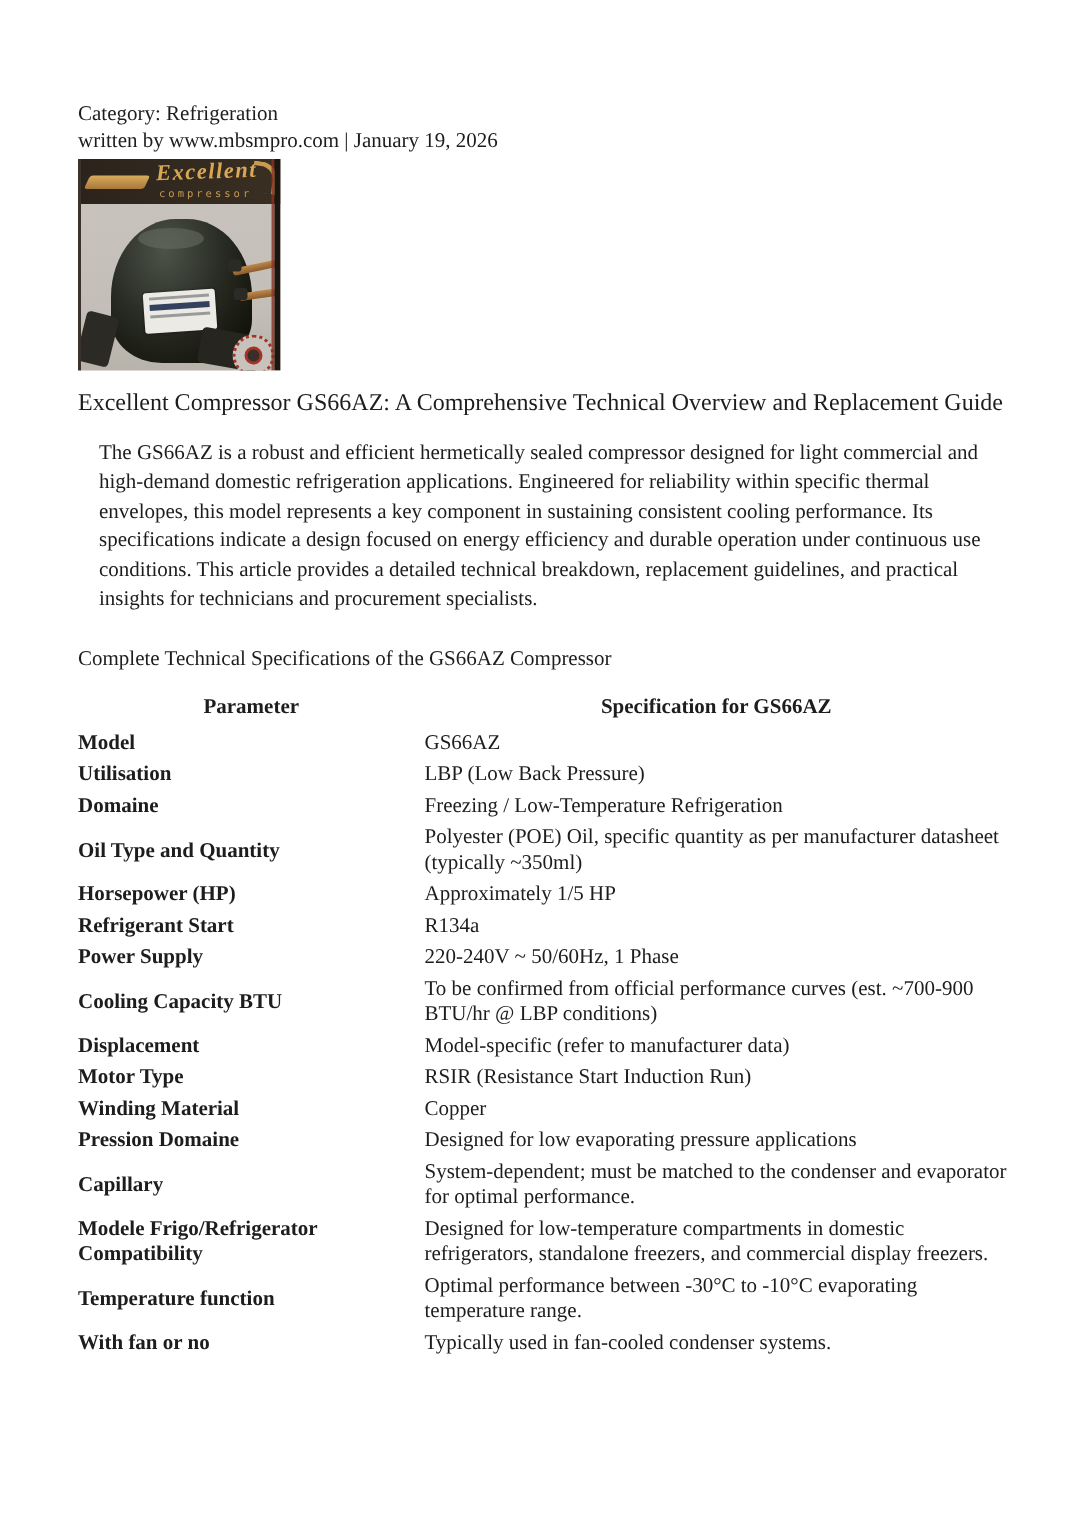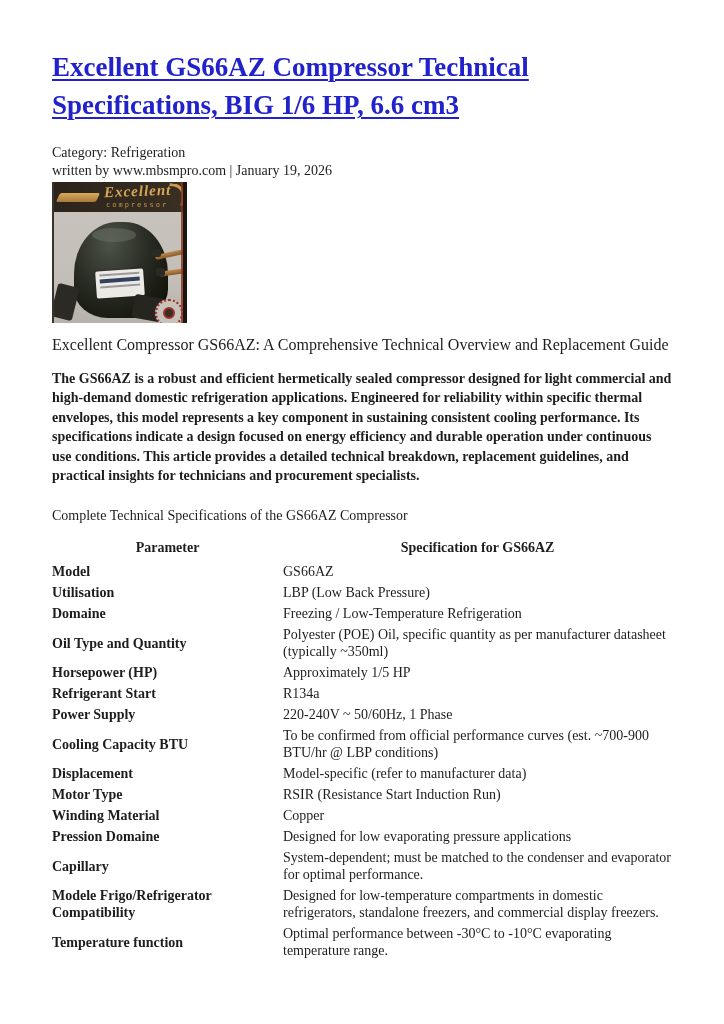--- a/index.html
+++ b/index.html
@@ -90,42 +90,41 @@
     content: ""; position: absolute; left: 6px; top: 6px; width: 8px; height: 8px;
     border-radius: 50%; background: #3a2f28; border: 2px solid #a33326;
   }
   .photo-right-edge { position: absolute; right: 0; top: 0; bottom: 0; width: 4px;
     background: #1c1610; }
   .photo-red-line { position: absolute; right: 4px; top: 0; bottom: 0; width: 2px;
     background: #8a3020; opacity: .8; }
   
 
   .subtitle { margin: 13px 0 0 0; font-size: 16px; line-height: 18px; }
-  .intro { margin: 15px 0 0 0; font-size: 14px; line-height: 19.4px; font-weight: bold; }
+  .intro { margin: 15px 0 0 14px; font-size: 14px; line-height: 19.4px; }
   .table-heading { margin: 23px 0 0 0; font-size: 14px; font-weight: normal; }
 
   table.specs {
     margin-top: 13px; width: 620px;
     border-collapse: collapse; table-layout: fixed;
     font-size: 14px; line-height: 17px;
   }
   table.specs col.c1 { width: 231px; }
   table.specs th {
     font-weight: bold; text-align: center; padding: 2px 0 5px 0;
   }
   table.specs td { vertical-align: middle; padding: 2px 0; }
   td.param { font-weight: bold; padding-left: 3px; padding-right: 14px; }
   td.spec { padding-right: 4px; }
 </style>
 </head>
 <body>
 
 <div class="page">
 
-  <h1 class="title"><a href="#">Excellent GS66AZ Compressor Technical Specifications, BIG 1/6 HP, 6.6 cm3</a></h1>
 
   <div class="meta">
     <div>Category: Refrigeration</div>
     <div>written by www.mbsmpro.com | January 19, 2026</div>
   </div>
 
   <div class="photo">
     <div class="photo-band">
       <div class="gold-dash"></div>
       <div class="brand-script">Excellent</div>
@@ -221,16 +220,20 @@
           <td class="spec">System-dependent; must be matched to the condenser and evaporator for optimal performance.</td>
         </tr>
         <tr>
           <td class="param">Modele Frigo/Refrigerator Compatibility</td>
           <td class="spec">Designed for low-temperature compartments in domestic refrigerators, standalone freezers, and commercial display freezers.</td>
         </tr>
         <tr>
           <td class="param">Temperature function</td>
           <td class="spec">Optimal performance between -30°C to -10°C evaporating temperature range.</td>
         </tr>
+        <tr>
+          <td class="param">With fan or no</td>
+          <td class="spec">Typically used in fan-cooled condenser systems.</td>
+        </tr>
       </tbody>
   </table>
 
 </div>
 
 </body></html>

